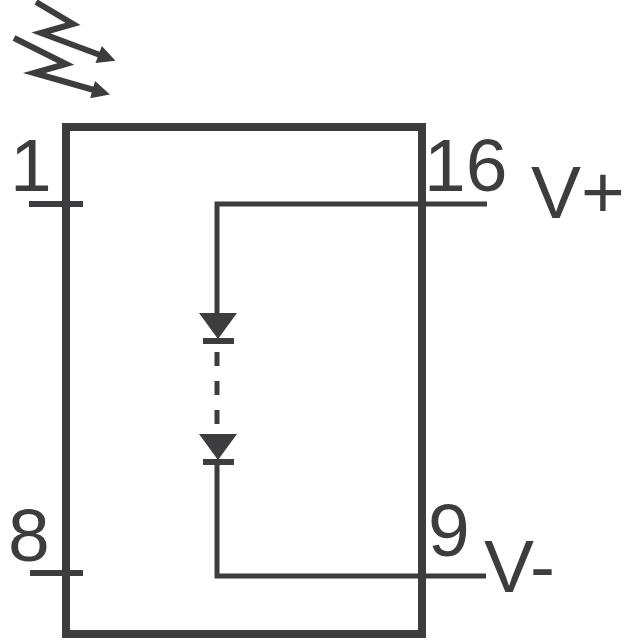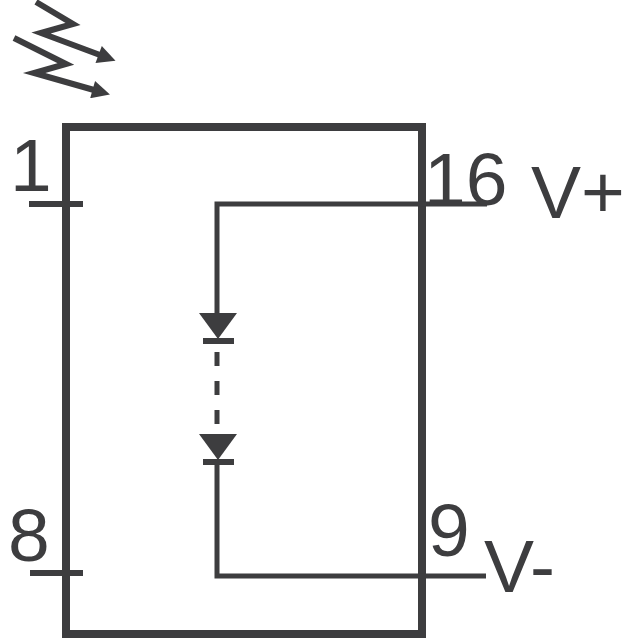--- a/index.html
+++ b/index.html
@@ -53,21 +53,21 @@
     <g>
       <polygon class="fill" points="199,434 237,434 218,460"></polygon>
       <line class="stroke" x1="203" y1="462" x2="234" y2="462" stroke-width="6"></line>
     </g>
 
     <path class="stroke" d="M217,464 V576 H486" stroke-width="5"></path>
   </svg>
 
   <div class="lbl" style="left:10px; top:128px;">1</div>
 
-  <div class="lbl" style="left:424px; top:142px;">16</div>
+  <div class="lbl" style="left:424px; top:128px;">16</div>
 
   <div class="lbl" style="left:531px; top:155px;">V+</div>
 
   <div class="lbl" style="left:8px; top:498px;">8</div>
 
   <div class="lbl" style="left:428px; top:493px;">9</div>
 
   <div class="lbl" style="left:484px; top:529px;">V-</div>
 </div>
 

